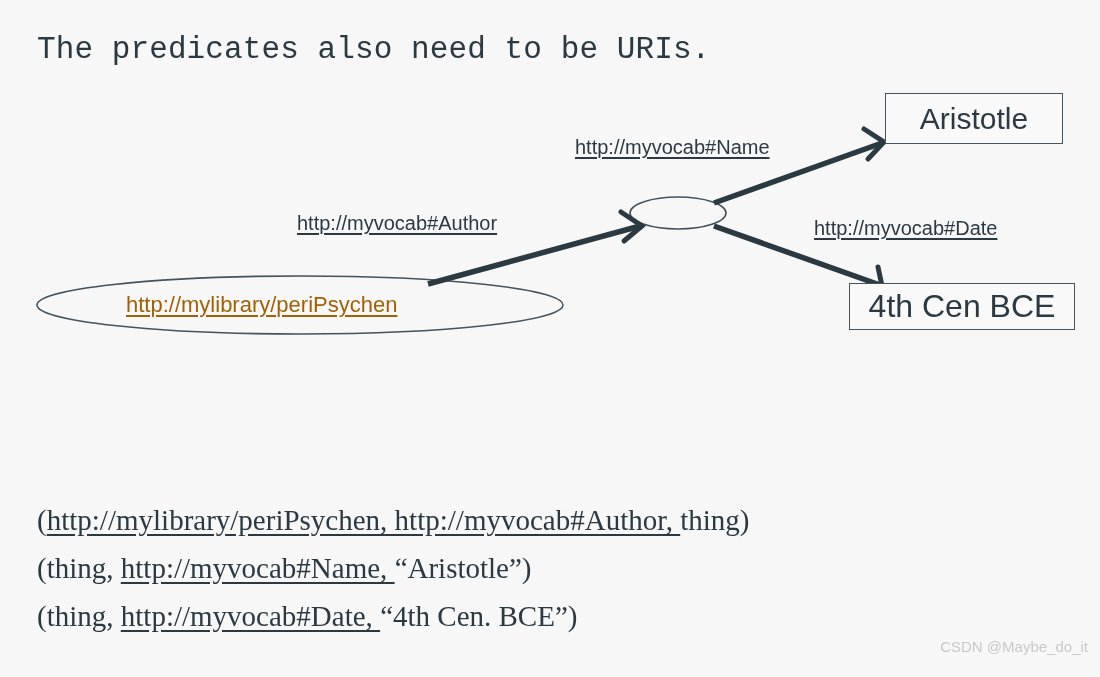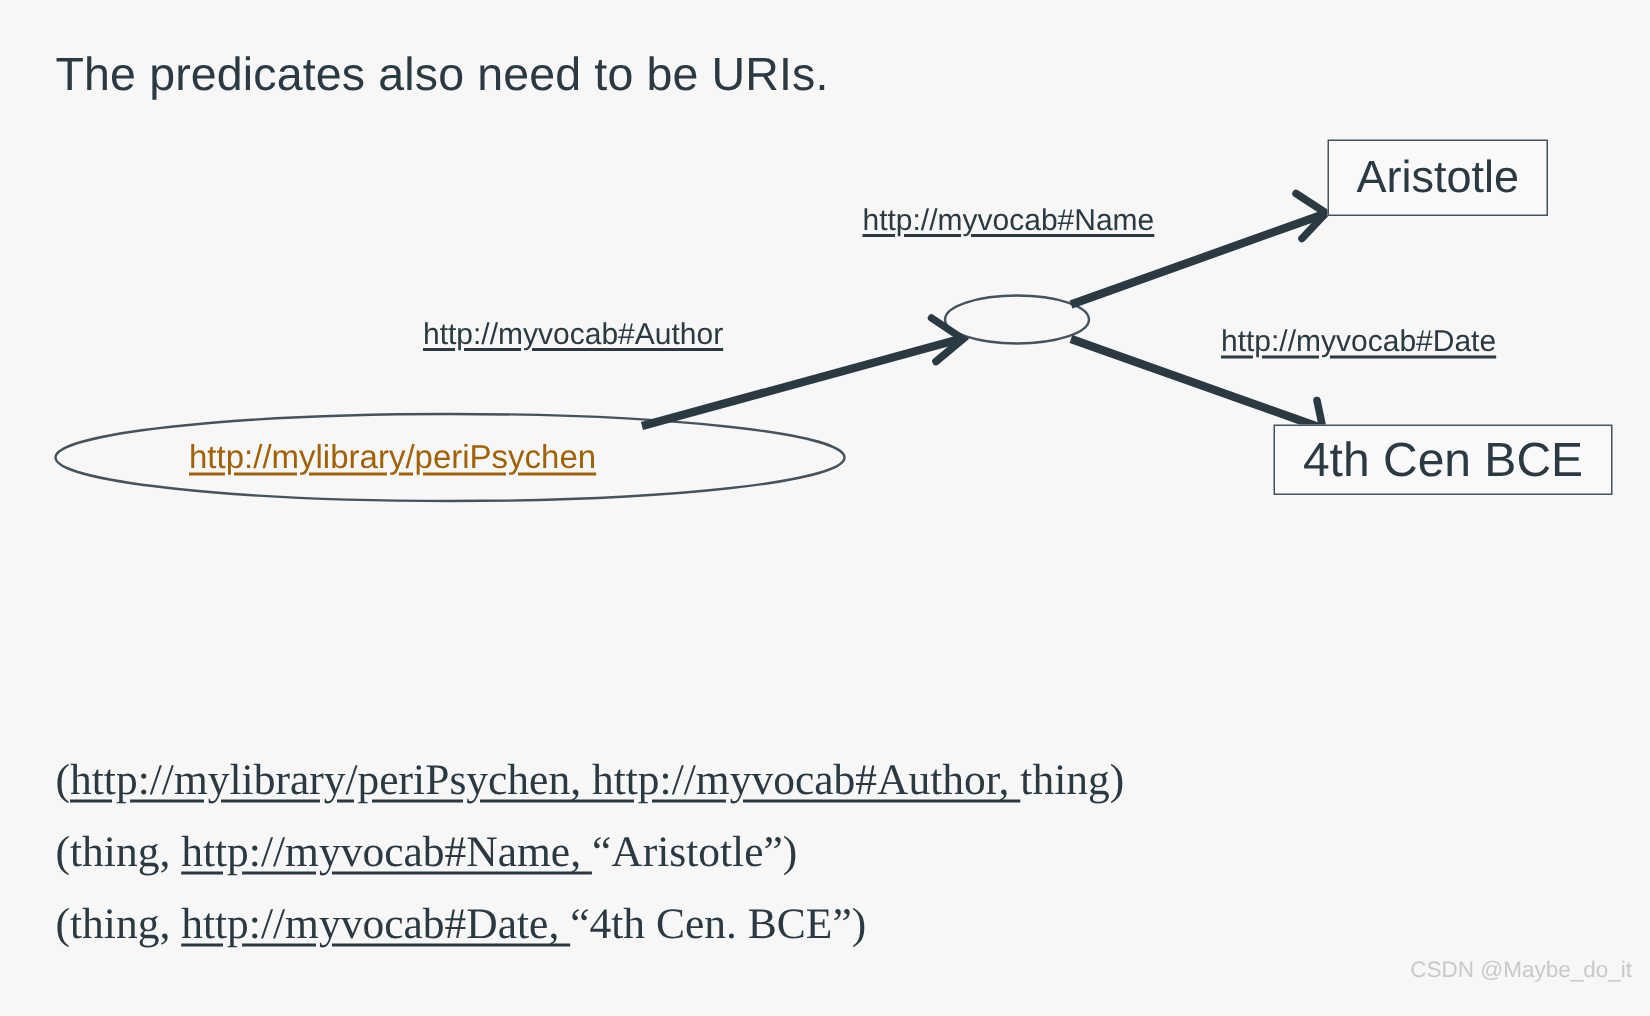--- a/index.html
+++ b/index.html
@@ -24,20 +24,21 @@
   
   #title {
     position: absolute;
     left: 37px;
     top: 30px;
     font-size: 31px;
     line-height: 40px;
     letter-spacing: 0.1px;
     color: #2b3a42;
     white-space: nowrap;
+    font-family: Liberation Mono, monospace;
   }
 
   
   #diagram {
     position: absolute;
     left: 0;
     top: 0;
     width: 1100px;
     height: 420px;
   }
@@ -53,42 +54,42 @@
     box-sizing: border-box;
     display: flex;
     align-items: center;
     justify-content: center;
     color: #2b3a42;
     white-space: nowrap;
   }
   #box-aristotle {
     left: 885px;
     top: 93px;
-    width: 147px;
+    width: 178px;
     height: 51px;
     font-size: 30px;
   }
   #box-date {
     left: 849px;
     top: 283px;
     width: 226px;
     height: 47px;
     font-size: 32px;
   }
 
   .uri-label {
     position: absolute;
     font-size: 20px;
     line-height: 20px;
     color: #2b3a42;
     text-decoration: underline;
     text-underline-offset: 2.5px;
     white-space: nowrap;
   }
-  #label-author { left: 282px; top: 213px; }
+  #label-author { left: 297px; top: 213px; }
   #label-name   { left: 575px; top: 137px; }
   #label-date   { left: 814px; top: 218px; }
 
   #label-subject {
     position: absolute;
     left: 126px;
     top: 292px;
     font-size: 22px;
     line-height: 26px;
     color: #a16207;

